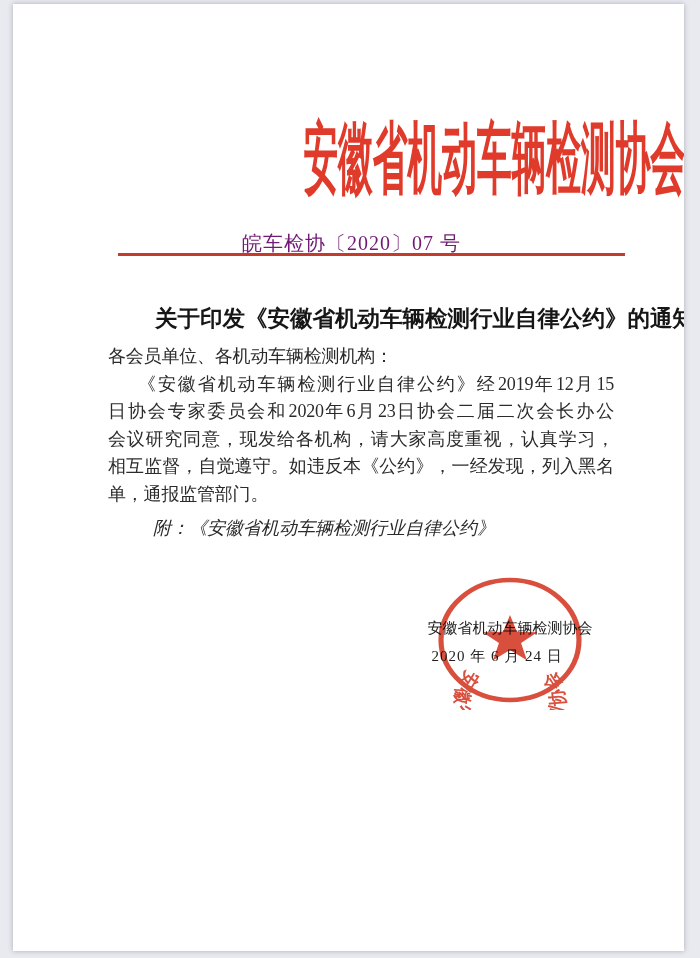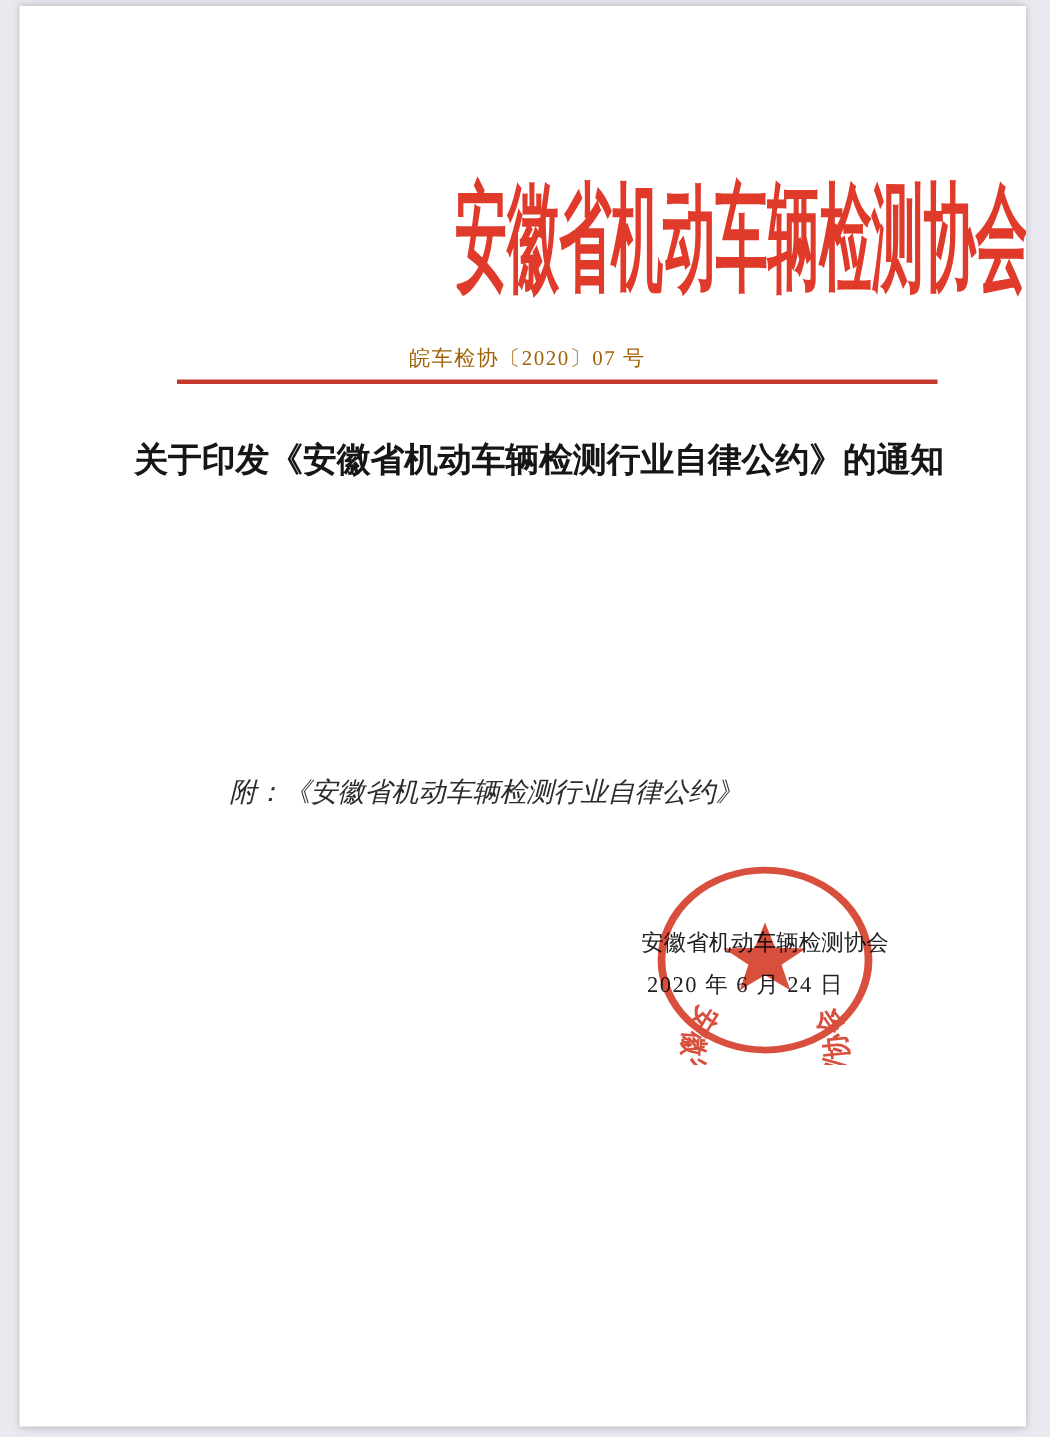--- a/index.html
+++ b/index.html
@@ -38,36 +38,36 @@
     color: #e03a2b;
     transform: scaleX(0.445);
     transform-origin: center;
     letter-spacing: 0;
   }
   
   .doc-number {
     position: absolute;
     top: 226px; left: 3px; width: 671px;
     text-align: center;
-    font-size: 14px;
-    color: #a16207;
+    font-size: 20px;
+    color: #701a75;
     letter-spacing: 1px;
   }
   
   .red-divider {
     position: absolute;
     top: 249px; left: 105px;
     width: 507px; height: 3px;
     background: #c43a2c;
   }
   
   .notice-title {
     position: absolute;
-    top: 287px; left: 11px; width: 671px;
-    text-align: center;
+    top: 299px; left: 11px; width: 671px;
+    text-align: right;
     font-size: 22.5px;
     font-weight: 700;
     color: #161616;
     white-space: nowrap;
   }
   
   .body-block {
     position: absolute;
     top: 339px; left: 95px;
     width: 506px;
@@ -139,20 +139,28 @@
     <div class="org-title-wrap">
       <span class="org-title">安徽省机动车辆检测协会文件</span>
     </div>
 
     <div class="doc-number">皖车检协〔2020〕07 号</div>
 
     <div class="red-divider"></div>
 
     <div class="notice-title">关于印发《安徽省机动车辆检测行业自律公约》的通知</div>
 
+    <div class="body-block">
+      <div class="body-line align-left">各会员单位、各机动车辆检测机构：</div>
+      <div class="body-line indent">《安徽省机动车辆检测行业自律公约》经 2019 年 12 月 15</div>
+      <div class="body-line">日协会专家委员会和 2020 年 6 月 23 日协会二届二次会长办公</div>
+      <div class="body-line">会议研究同意，现发给各机构，请大家高度重视，认真学习，</div>
+      <div class="body-line">相互监督，自觉遵守。如违反本《公约》，一经发现，列入黑名</div>
+      <div class="body-line align-left">单，通报监管部门。</div>
+    </div>
 
     <div class="attachment-line">附：《安徽省机动车辆检测行业自律公约》</div>
 
     <div class="sig-org">安徽省机动车辆检测协会</div>
 
     <div class="sig-date">2020 年 6 月 24 日</div>
 
     <div class="seal">
       <svg viewBox="-70 -70 140 140" xmlns="http://www.w3.org/2000/svg">
         <circle cx="0" cy="0" r="60" fill="none" stroke="#d5412e" stroke-width="4.5"></circle>

